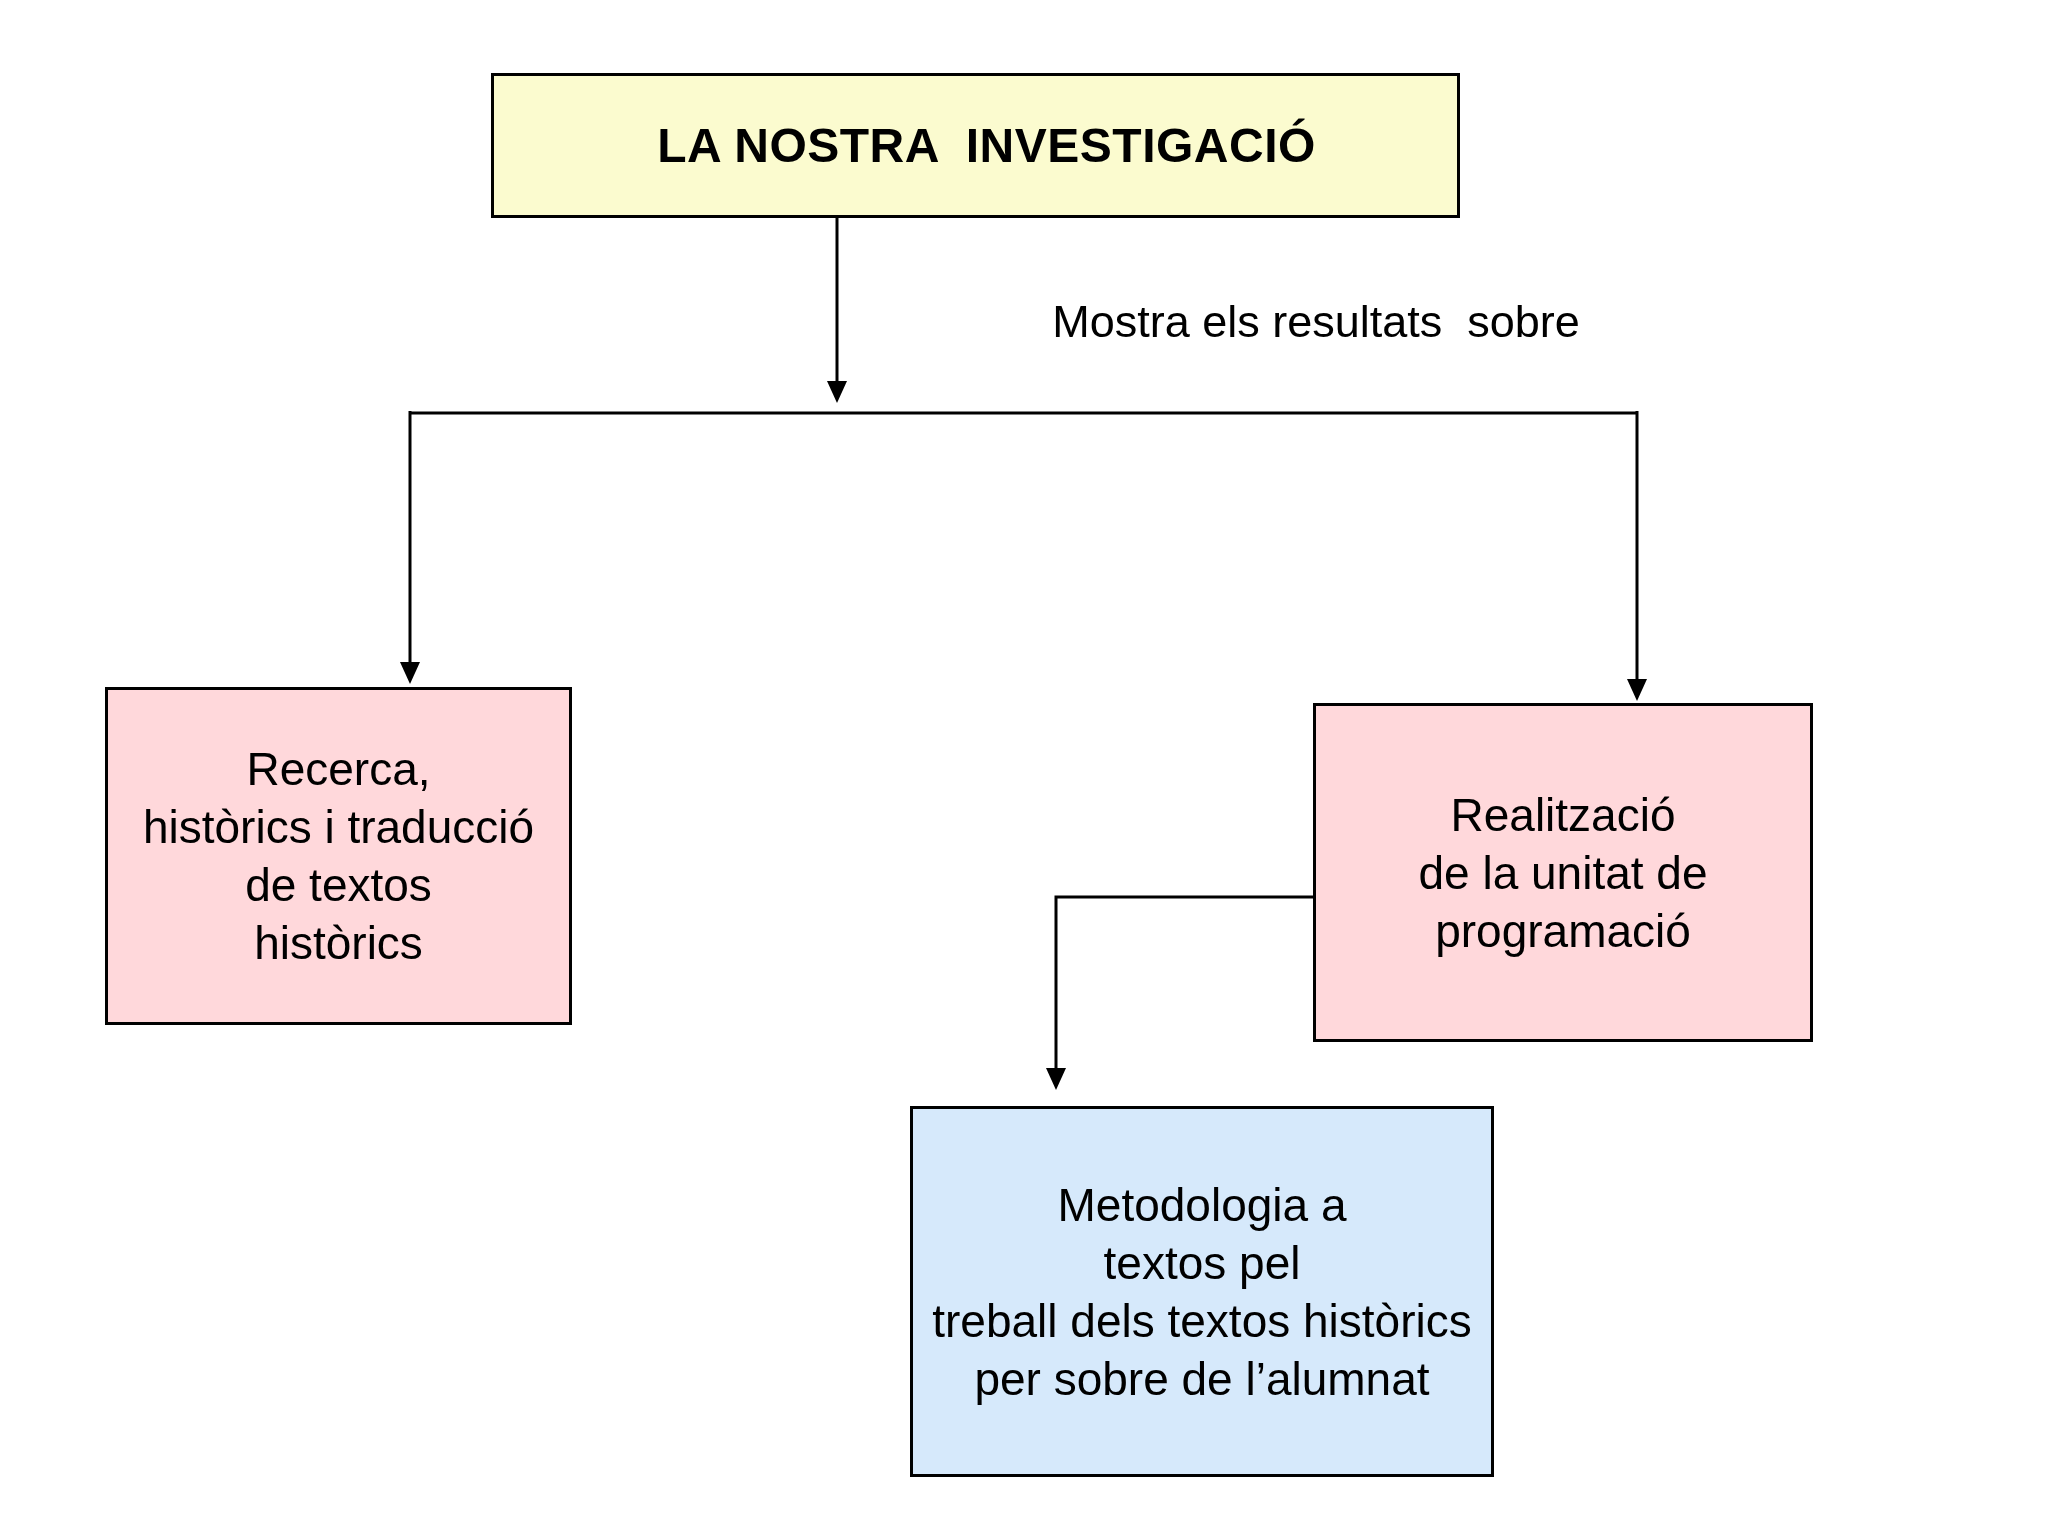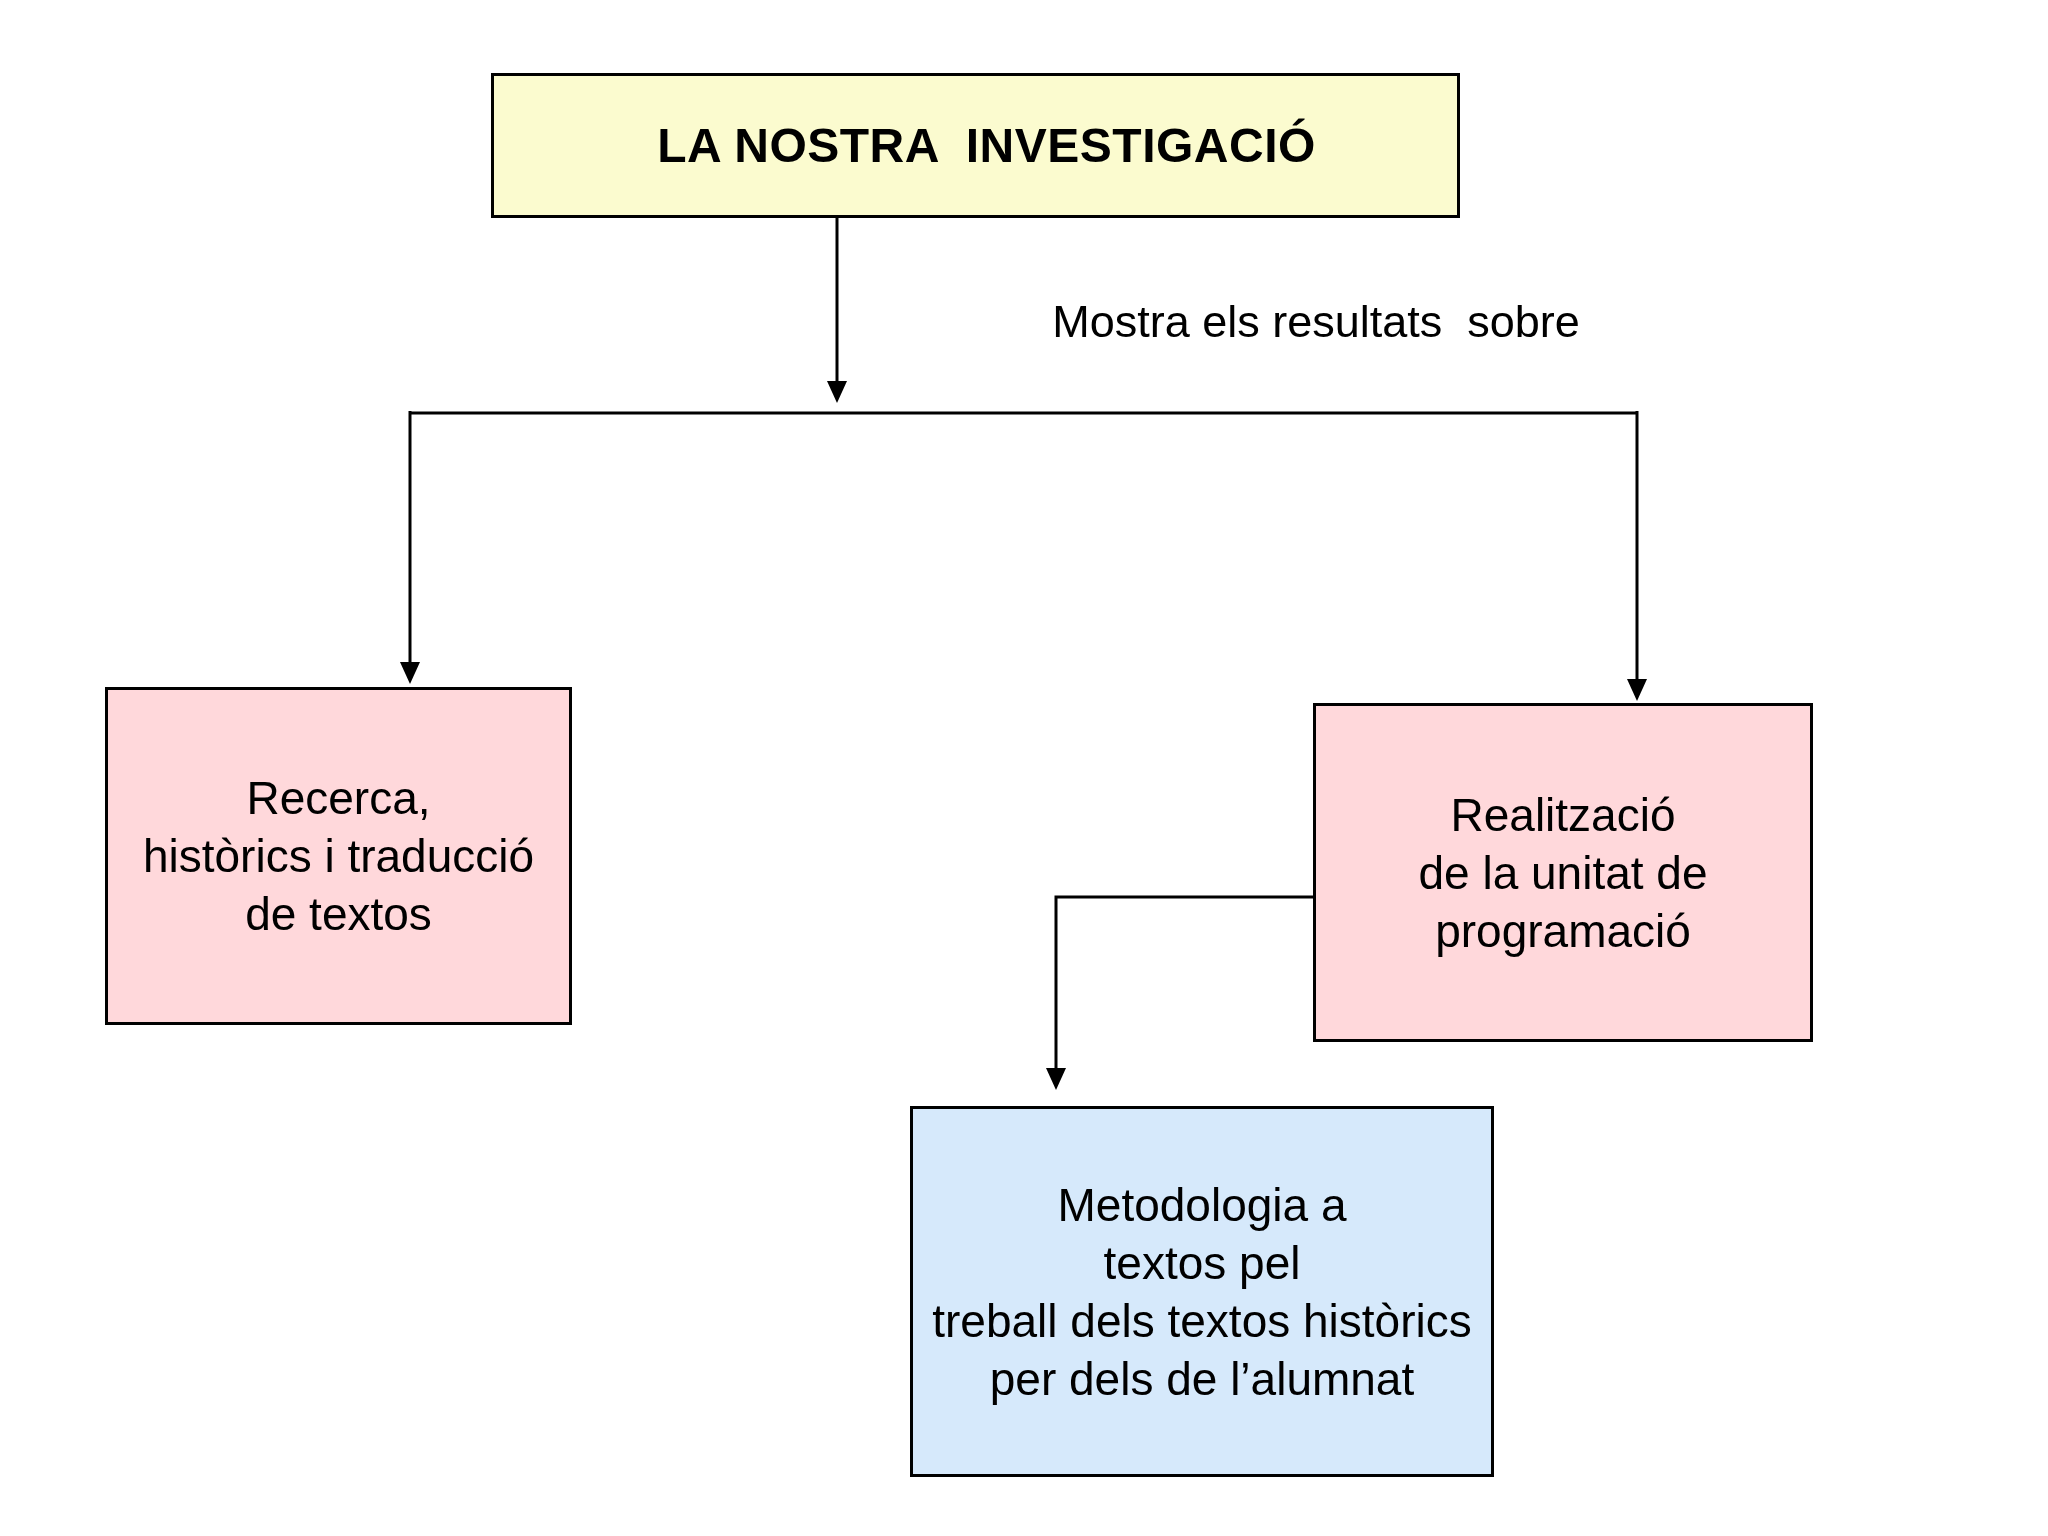--- a/index.html
+++ b/index.html
@@ -88,33 +88,34 @@
 
   <div class="box title-box pre" style="background-color: rgb(251, 251, 207);">LA NOSTRA  INVESTIGACIÓ</div>
 
   <div class="edge-label">Mostra els resultats  sobre</div>
 
   <div class="box node-left" style="background-color: rgb(255, 216, 219);">
     <div class="node-text">
       <div>Recerca,</div>
       <div>històrics i traducció</div>
       <div>de textos</div>
+      <div>històrics</div>
     </div>
   </div>
 
   <div class="box node-right" style="background-color: rgb(255, 216, 219);">
     <div class="node-text">
       <div>Realització</div>
       <div>de la unitat de</div>
       <div>programació</div>
     </div>
   </div>
 
   <div class="box node-bottom" style="background-color: rgb(214, 233, 251);">
     <div class="node-text">
       <div>Metodologia a</div>
       <div>textos pel</div>
       <div>treball dels textos històrics</div>
-      <div>per dels de l’alumnat</div>
+      <div>per sobre de l’alumnat</div>
     </div>
   </div>
 
 </div>
 
 </body></html>

